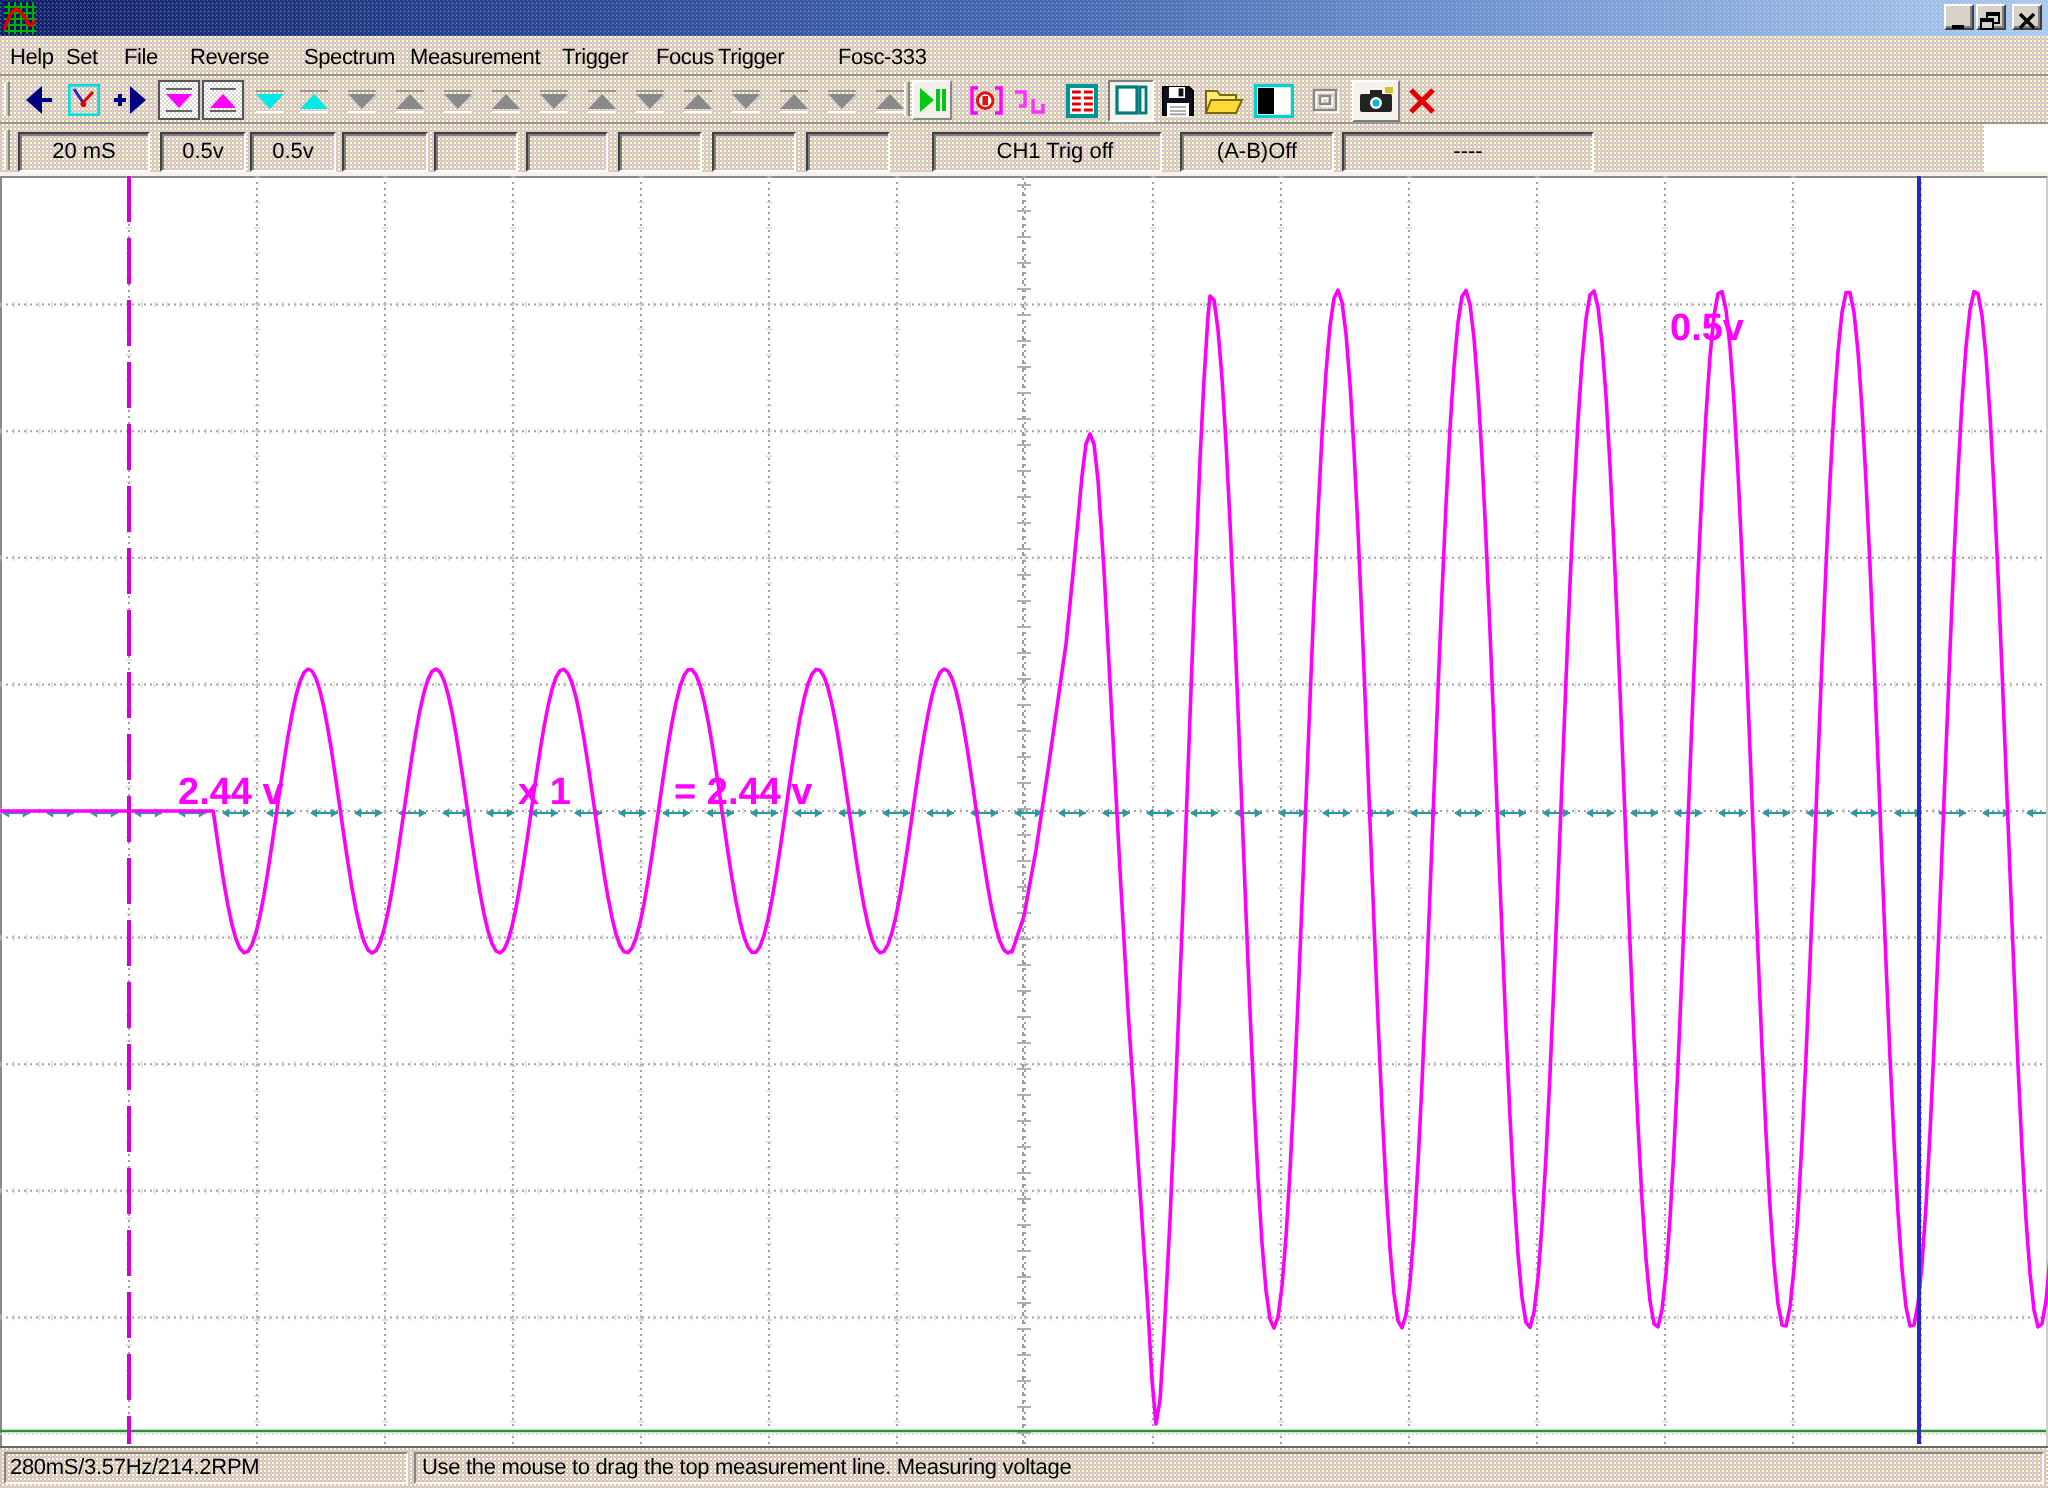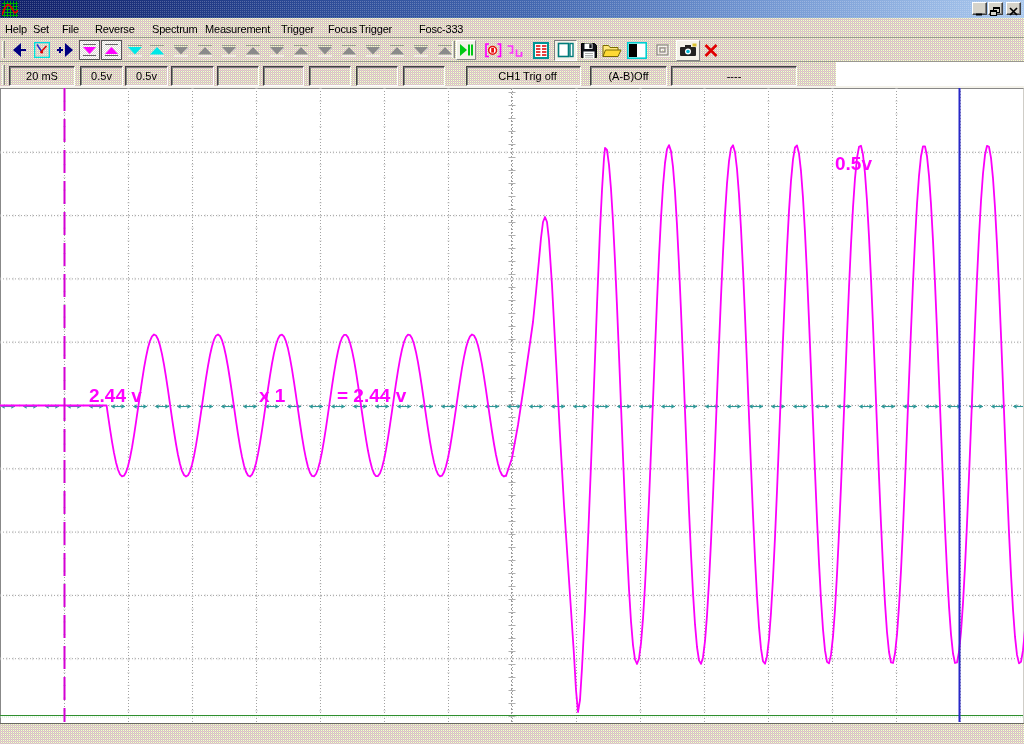--- a/index.html
+++ b/index.html
@@ -3,21 +3,21 @@
 *{margin:0;padding:0;box-sizing:border-box;}
 html,body{width:1024px;height:744px;overflow:hidden;font-family:"Liberation Sans",sans-serif;}
 .dith{background-color:#c8c8cc;background-image:repeating-conic-gradient(#ffffc2 0% 25%,#c8c8cc 25% 50%,#f2c6c6 50% 75%,#c8c8cc 75% 100%);background-size:2px 2px;}
 .abs{position:absolute;}
 #title{position:absolute;left:0;top:0;width:1024px;height:18px;background:linear-gradient(90deg,#101f68 0%,#2c4a96 30%,#4468b0 52%,#7094d0 73%,#abc9ee 100%);}
 #title .txt{position:absolute;left:20px;top:2px;font-size:13px;font-weight:bold;color:#fff;letter-spacing:1.35px;}
 .wbtn{position:absolute;top:2px;width:15px;height:13px;background-color:#d6d3ca;border-top:1px solid #fff;border-left:1px solid #fff;border-right:1px solid #404040;border-bottom:1px solid #404040;box-shadow:inset -1px -1px 0 #808080;}
 #menubar{position:absolute;left:0;top:18px;width:1024px;height:20px;border-bottom:1px solid #9a978f;}
 .mi{position:absolute;top:5px;font-size:11px;color:#000;letter-spacing:-0.2px;}
 #toolbar{position:absolute;left:0;top:38px;width:1024px;height:24px;border-bottom:1px solid #9a978f;}
-#row3{position:absolute;left:0;top:62px;width:836px;height:26px;}
+#row3{position:absolute;left:0;top:62px;width:992px;height:26px;}
 .pnl{position:absolute;top:4px;height:20px;border-top:1px solid #404040;border-left:1px solid #404040;border-right:1px solid #fdfdfd;border-bottom:1px solid #fdfdfd;box-shadow:inset 1px 1px 0 #808080;font-size:11px;color:#000;text-align:center;line-height:19px;}
 .grip{position:absolute;width:3px;border-left:1px solid #f8f6ee;border-right:1px solid #87857e;background:#c8c6c0;}
 #plot{position:absolute;left:0;top:88px;width:1024px;height:635px;background:#fff;border-top:1px solid #888;border-left:1px solid #888;border-right:1px solid #cfcdc7;}
 #status{position:absolute;left:0;top:723px;width:1024px;height:21px;border-top:1px solid #6a6862;}
 .spnl{position:absolute;top:2px;height:16px;border-top:1px solid #87857e;border-left:1px solid #87857e;border-right:1px solid #fdfdfd;border-bottom:1px solid #fdfdfd;font-size:11px;color:#000;line-height:15px;white-space:nowrap;letter-spacing:-0.15px;}
 .tico{position:absolute;top:3px;}
 </style></head>
 <body>
 <div id="title">
     <div style="position:absolute;inset:0;background-image:linear-gradient(45deg,rgba(255,255,255,0.22) 25%,transparent 25%,transparent 75%,rgba(255,255,255,0.22) 75%);background-position:0 0;background-size:2px 2px;"></div>
@@ -371,13 +371,15 @@
   <path d="M959.5 0 V634" stroke="#2828c8" stroke-width="2"></path>
   <g fill="#ff00ff" font-size="19px" font-weight="bold" font-family="Liberation Sans, sans-serif">
    <text x="89" y="314">2.44 v</text>
    <text x="259" y="314">x 1</text>
    <text x="337" y="314">= 2.44 v</text>
    <text x="835" y="82">0.5v</text>
   </g>
  </svg>
 </div>
 <div id="status" class="dith">
+ <div class="spnl dith" style="left:2px;width:202px"><span style="margin-left:2px">280mS/3.57Hz/214.2RPM</span></div>
+ <div class="spnl dith" style="left:207px;width:815px"><span style="margin-left:3px">Use the mouse to drag the top measurement line. Measuring voltage</span></div>
 </div>
 
 </body></html>

